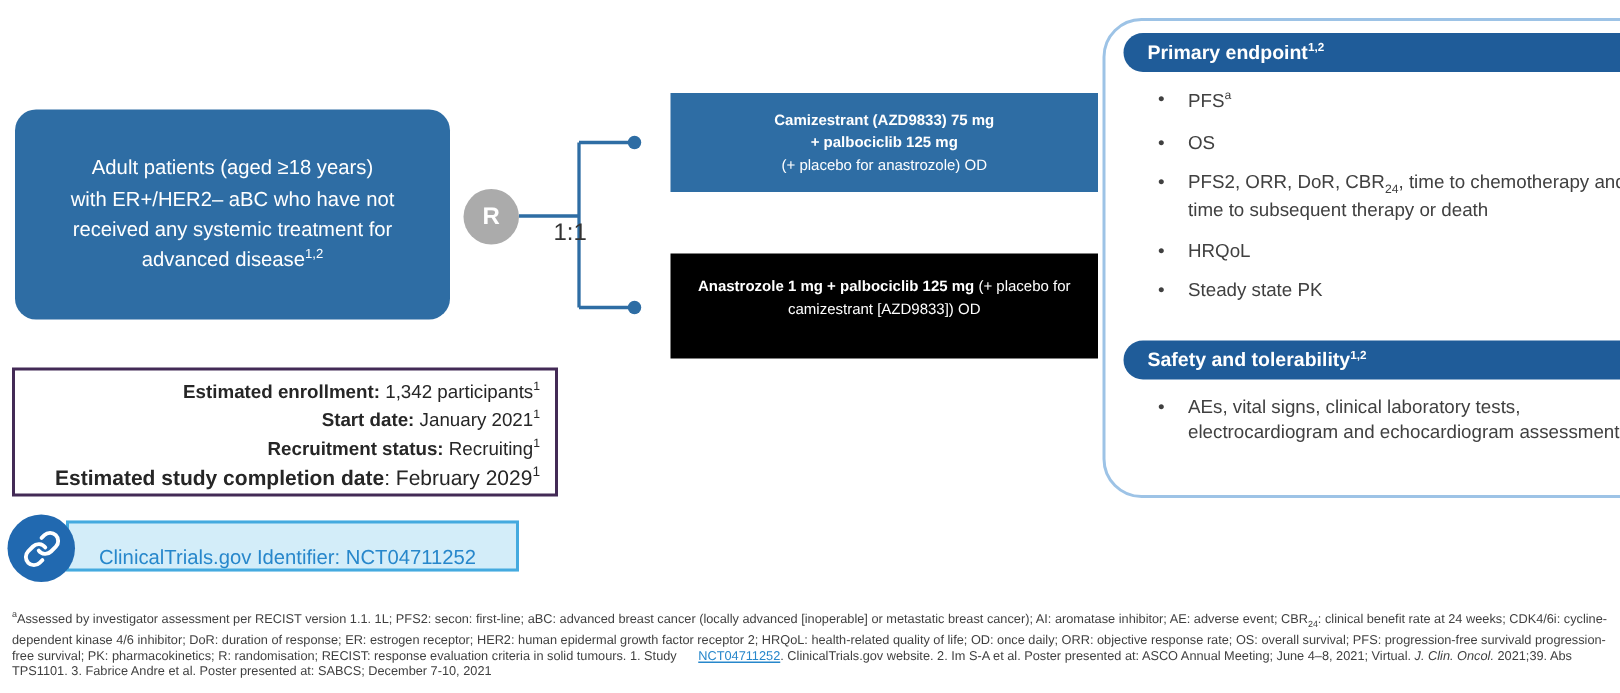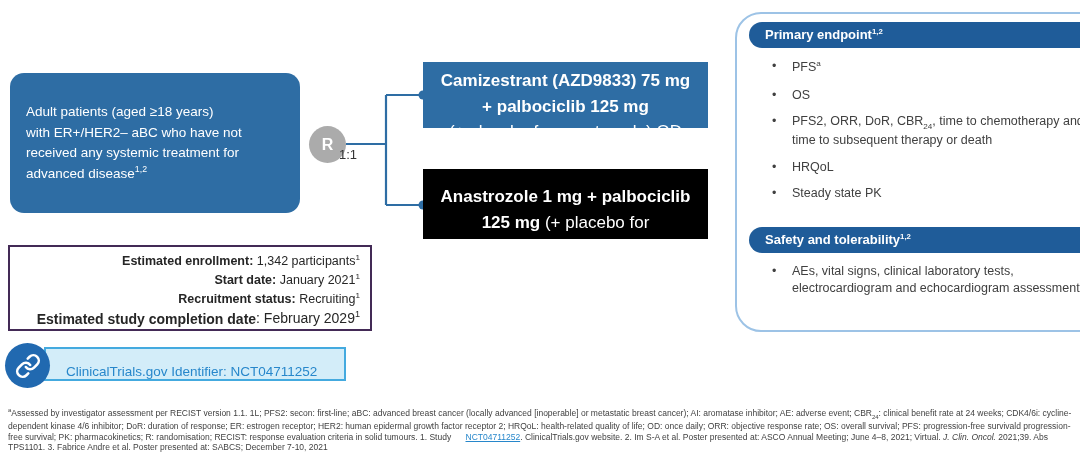--- a/index.html
+++ b/index.html
@@ -3,34 +3,34 @@
 <meta charset="utf-8">
 <style>
   * { margin:0; padding:0; box-sizing:border-box; }
   html,body { background:#ffffff; }
   body { font-family:"Liberation Sans", sans-serif; }
   .slide { position:relative; width:1080px; height:462px; background:#fff; overflow:hidden; }
 
   
   .pop-box { position:absolute; left:10px; top:73px; width:290px; height:140px;
     background:#2E6DA4; border-radius:14px; display:flex; align-items:center; justify-content:center;
-    color:#fff; font-size:13.5px; line-height:1.5; padding:8px 16px; }
+    color:#fff; font-size:13.5px; line-height:1.5; text-align:center; padding:8px 16px; }
   .pop-box sup { font-size:65%; }
 
   
   .r-circle { position:absolute; left:309px; top:126px; width:37px; height:37px; border-radius:50%;
     background:#ABABAB; color:#fff; font-weight:bold; font-size:16px;
     display:flex; align-items:center; justify-content:center; }
-  .ratio { position:absolute; left:339px; top:147px; font-size:13px; color:#333; }
+  .ratio { position:absolute; left:369px; top:147px; font-size:16px; color:#333; }
   .connector { position:absolute; left:298px; top:55px; }
 
   
-  .arm { position:absolute; left:423px; width:285px; color:#fff; text-align:center;
-    display:flex; flex-direction:column; align-items:center; justify-content:space-between;
-    font-size:17px; line-height:1.5; padding:6px 12px; }
+  .arm { position:absolute; left:447px; width:285px; color:#fff; text-align:center;
+    display:flex; flex-direction:column; align-items:center; justify-content:center;
+    font-size:10px; line-height:1.5; padding:6px 12px; }
   .arm-top { top:62px; height:66px; background:#2E6DA4; }
   .arm-bottom { top:169px; height:70px; background:#000000; display:block; padding-top:15px; }
   .arm .b, .arm-bottom .b { font-weight:bold; }
 
   
   .panel { position:absolute; left:735px; top:12px; width:373px; height:320px;
     border:2px solid #9DC3E6; border-radius:26px; background:#fff; padding:0 12px; overflow:hidden; }
   .pill { height:26px; background:#1F5C99; border-radius:14px; color:#fff; font-weight:bold;
     font-size:13px; display:flex; align-items:center; padding:0 16px; margin-top:8px; }
   .pill sup { font-size:60%; margin-top:-6px; }

